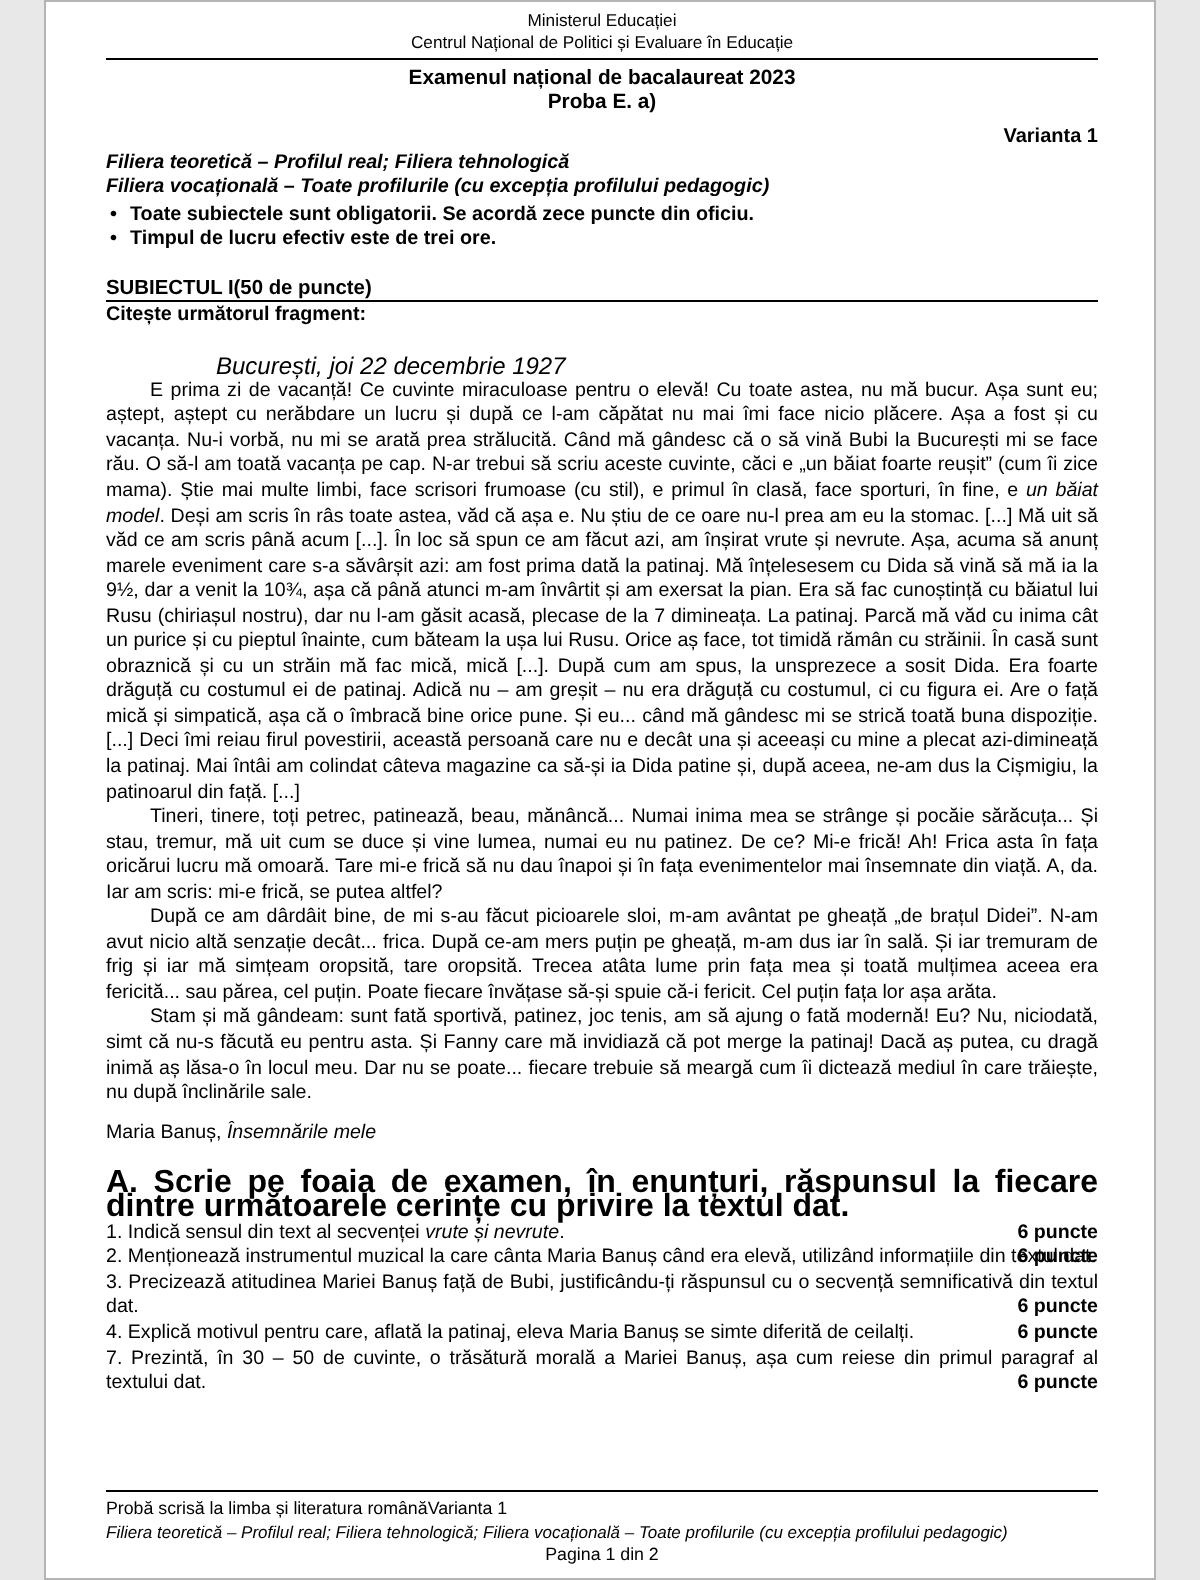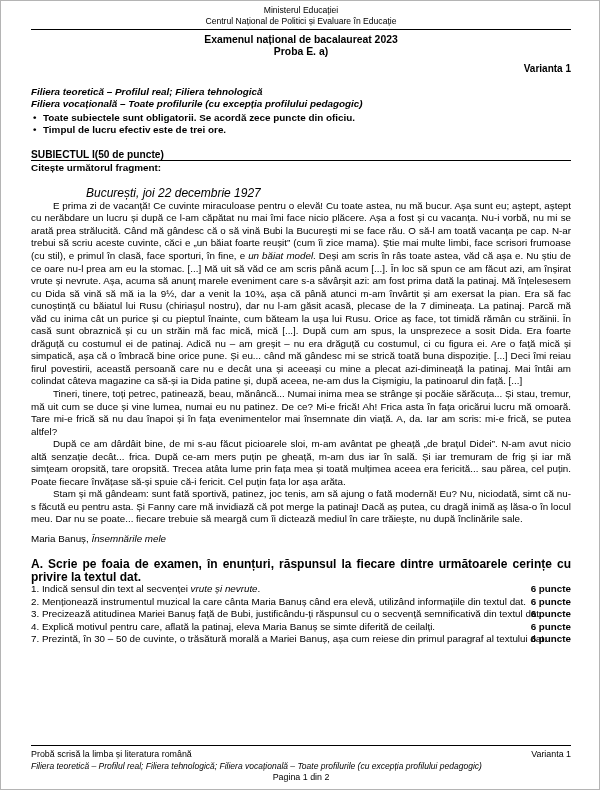--- a/index.html
+++ b/index.html
@@ -1,34 +1,34 @@
 <!DOCTYPE html>
 <html lang="ro"><head>
 <meta charset="utf-8">
 <style>
   * { margin: 0; padding: 0; box-sizing: border-box; }
   html, body { background: #e8e8e8; }
   body { font-family: "Liberation Sans", sans-serif; color: #000; }
   .page {
     position: relative;
-    width: 600px;
+    width: 556px;
     height: 790px;
     margin: 0 auto;
     background: #fff;
     border: 1px solid #b4b4b4;
     padding: 4px 28px 0 30px;
     overflow: hidden;
   }
   
   .mini-header { text-align: center; font-size: 8.6px; line-height: 10.5px; }
   .top-rule { border: 0; border-top: 1.2px solid #000; margin-top: 3px; }
   
   .title-block { text-align: center; font-weight: bold; font-size: 10.4px; line-height: 12.3px; margin-top: 4px; }
   .variant-line { text-align: right; font-weight: bold; font-size: 10px; margin-top: 4px; }
-  .filiera { font-weight: bold; font-style: italic; font-size: 9.9px; line-height: 12.2px; margin-top: 12px; }
+  .filiera { font-weight: bold; font-style: italic; font-size: 9.9px; line-height: 12.2px; margin-top: 2px; }
   
   .bullets { margin-top: 2px; }
   .bullet-item { font-weight: bold; font-size: 9.9px; line-height: 12.4px; padding-left: 12px; position: relative; }
   .bullet-item::before { content: "•"; position: absolute; left: 2px; }
   
   .subject-row {
     display: flex; justify-content: flex-start;
     font-weight: bold; font-size: 10.2px;
     border-bottom: 1.2px solid #000;
     margin-top: 12px; padding-bottom: 0;
@@ -38,30 +38,30 @@
   .dateline { font-style: italic; font-size: 12px; margin-top: 12px; margin-left: 55px; }
   .fragment-body { }
   .fragment-body p {
     font-size: 9.8px; line-height: 12.55px;
     text-align: justify; text-indent: 22px;
   }
   .attribution { text-align: left; font-size: 9.8px; margin-top: 7px; padding-right: 18px; }
   .attribution em { font-style: italic; }
   
   .section-a { margin-top: 14px; }
-  .section-a-intro { font-weight: bold; font-size: 12px; line-height: 12.55px; text-align: justify; }
+  .section-a-intro { font-weight: bold; font-size: 16px; line-height: 12.55px; text-align: justify; }
   .question { position: relative; font-size: 9.8px; line-height: 12.55px; text-align: justify; }
   .q-points { position: absolute; right: 0; bottom: 0; font-weight: bold; }
   em { font-style: italic; }
   
   .footer {
     position: absolute; left: 30px; right: 28px; bottom: 6px;
     border-top: 1.2px solid #000; padding-top: 3px;
   }
-  .footer-row1 { display: flex; justify-content: space-between; font-size: 8.9px; line-height: 11.5px; }
+  .footer-row1 { display: flex; font-size: 8.9px; line-height: 11.5px; }
   .footer-filiera { font-style: italic; font-size: 8.5px; line-height: 11px; }
   .footer-page { text-align: center; font-size: 8.9px; line-height: 11.5px; }
 </style>
 </head>
 <body>
 
 <div class="page">
 
   <div class="mini-header">
     <div>Ministerul Educației</div>

